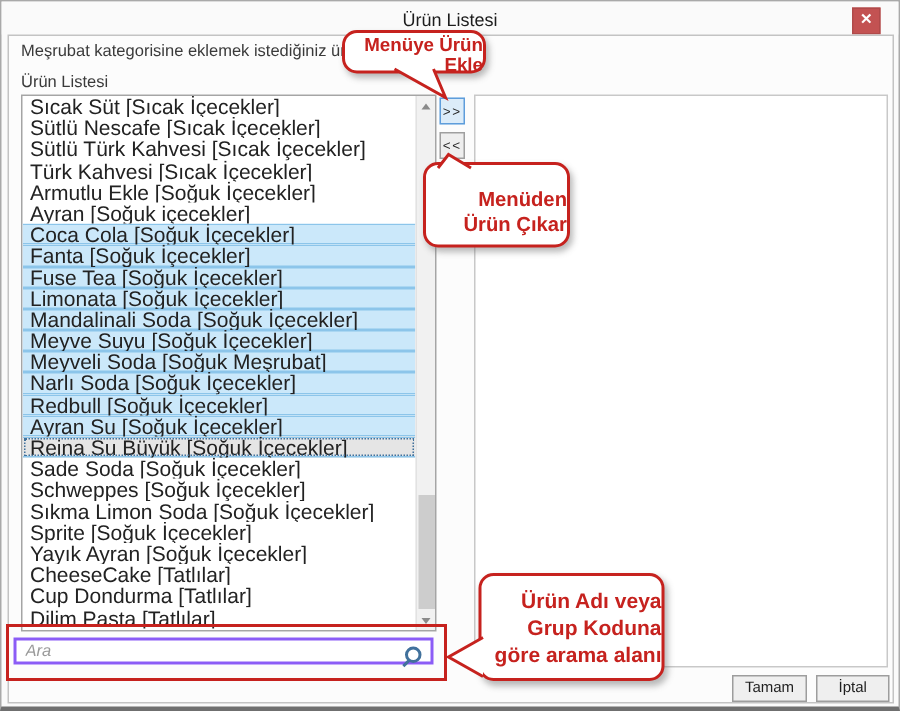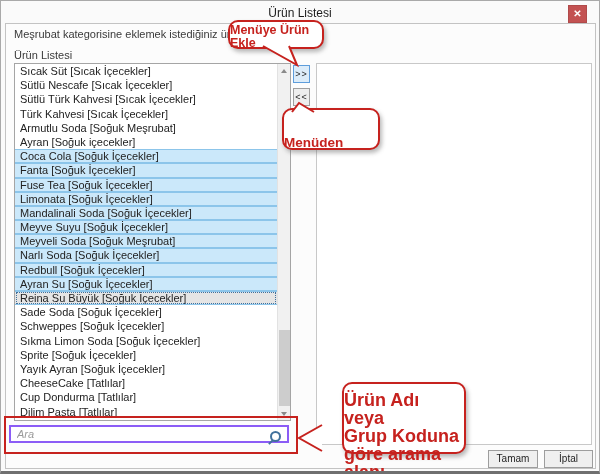--- a/index.html
+++ b/index.html
@@ -9,21 +9,21 @@
   .titlebar{position:absolute;left:0;top:0;width:100%;height:22px;background:#fafafa;}
   .title{position:absolute;left:0;top:5px;width:100%;text-align:center;font-size:12px;color:#1c1c1c;}
   .close-btn{position:absolute;top:4px;right:12px;width:19px;height:18px;background:#c35252;
     border:1px solid #b04a4a;color:#fff;font-size:10px;font-weight:bold;line-height:16px;text-align:center;cursor:default;}
   .content-panel{position:absolute;left:4px;top:22px;width:591px;height:446px;background:#fcfcfc;border:1px solid #c3c3c3;}
   .instruction{position:absolute;left:13px;top:27px;font-size:11px;color:#3a3a3a;}
   .list-label{position:absolute;left:13px;top:48px;font-size:11px;color:#3a3a3a;}
 
   .listbox{position:absolute;left:13px;top:62px;width:277px;height:358px;background:#fff;border:1px solid #a5a5a5;overflow:hidden;}
   .rows{position:absolute;left:0;top:0;right:13px;bottom:0;overflow:hidden;}
-  .row{height:14.2px;line-height:14.2px;font-size:11px;color:#222;padding-left:5px;white-space:nowrap;overflow:hidden;}
+  .row{height:14.2px;line-height:14.2px;font-size:14px;color:#222;padding-left:5px;white-space:nowrap;overflow:hidden;}
   .row.selected{background:#cbe8fa;box-shadow:inset 0 1px 0 #8cc5ea, inset 0 -1px 0 #8cc5ea;}
   .row.focused{background:#e5e5e5;outline:1px dotted #41719c;outline-offset:-2px;}
 
   .scrollbar{position:absolute;top:0;right:0;width:13px;height:100%;background:#f1f1f1;border-left:1px solid #e2e2e2;}
   .scroll-up,.scroll-down{position:absolute;left:0;width:13px;height:13px;}
   .scroll-up{top:0;} .scroll-down{bottom:0;}
   .tri-up{position:absolute;left:3px;top:5px;width:0;height:0;border-left:3px solid transparent;border-right:3px solid transparent;border-bottom:4px solid #8a8a8a;}
   .tri-down{position:absolute;left:3px;top:5px;width:0;height:0;border-left:3px solid transparent;border-right:3px solid transparent;border-top:4px solid #8a8a8a;}
   .scroll-thumb{position:absolute;left:1px;top:266px;width:11px;height:76px;background:#cdcdcd;}
 
@@ -41,24 +41,24 @@
   .mag{position:absolute;right:5px;top:4px;width:14px;height:14px;}
   .mag::before{content:'';position:absolute;right:1px;top:0;width:7px;height:7px;border:2px solid #41719c;border-radius:50%;}
   .mag::after{content:'';position:absolute;left:0;top:10px;width:6px;height:2px;background:#41719c;transform:rotate(-45deg);}
 
   .footer-btn{position:absolute;top:449px;height:18px;background:#efefef;border:1px solid #9d9d9d;
     font-size:10px;color:#1f1f1f;text-align:center;line-height:16px;padding:0;}
   #btn-ok{left:487px;width:50px;} #btn-cancel{left:543px;width:49px;}
 
   .annot-rect{position:absolute;left:3px;top:415px;width:294px;height:38px;border:2px solid #c6221e;z-index:14;pointer-events:none;}
   .callout{position:absolute;background:#fff;border:2px solid #c6221e;border-radius:10px;color:#c6221e;
-    font-weight:bold;text-align:left;z-index:20;box-shadow:2px 3px 4px rgba(100,100,100,.45);}
+    font-weight:bold;text-align:right;z-index:20;box-shadow:2px 3px 4px rgba(100,100,100,.45);}
   #callout-add{left:227px;top:19px;width:96px;height:29px;font-size:12.5px;line-height:13px;padding-top:2px;}
-  #callout-remove{left:281px;top:107px;width:98px;height:42px;font-size:13.5px;line-height:17px;padding-top:24px;}
-  #callout-search{left:318px;top:381px;width:124px;height:72px;font-size:18px;line-height:18px;padding-top:7px;margin-left:23px;}
+  #callout-remove{left:281px;top:107px;width:98px;height:57px;font-size:13.5px;line-height:17px;padding-top:14px;}
+  #callout-search{left:318px;top:381px;width:124px;height:72px;font-size:14px;line-height:18px;padding-top:7px;}
   #tails{position:absolute;left:0;top:0;z-index:30;pointer-events:none;}
 </style>
 </head>
 <body>
 
 <div id="window">
   <div class="titlebar">
     <div class="title">Ürün Listesi</div>
   </div>
   <div class="close-btn">
@@ -68,21 +68,21 @@
   <div class="content-panel"></div>
   <div class="instruction">Meşrubat kategorisine eklemek istediğiniz ürünleri seçiniz</div>
   <div class="list-label">Ürün Listesi</div>
 
   <div class="listbox">
     <div class="rows">
       <div class="row"><span>Sıcak Süt [Sıcak İçecekler]</span></div>
         <div class="row"><span>Sütlü Nescafe [Sıcak İçecekler]</span></div>
         <div class="row"><span>Sütlü Türk Kahvesi [Sıcak İçecekler]</span></div>
         <div class="row"><span>Türk Kahvesi [Sıcak İçecekler]</span></div>
-        <div class="row"><span>Armutlu Soda [Soğuk Meşrubat]</span></div>
+        <div class="row"><span>Armutlu Ekle [Soğuk İçecekler]</span></div>
         <div class="row"><span>Ayran [Soğuk içecekler]</span></div>
         <div class="row selected"><span>Coca Cola [Soğuk İçecekler]</span></div>
         <div class="row selected"><span>Fanta [Soğuk İçecekler]</span></div>
         <div class="row selected"><span>Fuse Tea [Soğuk İçecekler]</span></div>
         <div class="row selected"><span>Limonata [Soğuk İçecekler]</span></div>
         <div class="row selected"><span>Mandalinali Soda [Soğuk İçecekler]</span></div>
         <div class="row selected"><span>Meyve Suyu [Soğuk İçecekler]</span></div>
         <div class="row selected"><span>Meyveli Soda [Soğuk Meşrubat]</span></div>
         <div class="row selected"><span>Narlı Soda [Soğuk İçecekler]</span></div>
         <div class="row selected"><span>Redbull [Soğuk İçecekler]</span></div>
@@ -123,20 +123,21 @@
   <button id="btn-cancel" class="footer-btn">İptal</button>
 
   <div class="annot-rect"></div>
 
   <div id="callout-add" class="callout">
     <div>Menüye Ürün</div>
     <div>Ekle</div>
   </div>
   <div id="callout-remove" class="callout">
     <div>Menüden</div>
+    <div>Ürün Çıkar</div>
   </div>
   <div id="callout-search" class="callout">
     <div>Ürün Adı veya</div>
     <div>Grup Koduna</div>
     <div>göre arama alanı</div>
   </div>
 
   <svg id="tails" width="600" height="474">
     <polygon points="262,45 288,45 296,64" fill="#ffffff"></polygon>
     <path d="M262,45 L296,64 L288,45" fill="none" stroke="#c6221e" stroke-width="2"></path>

